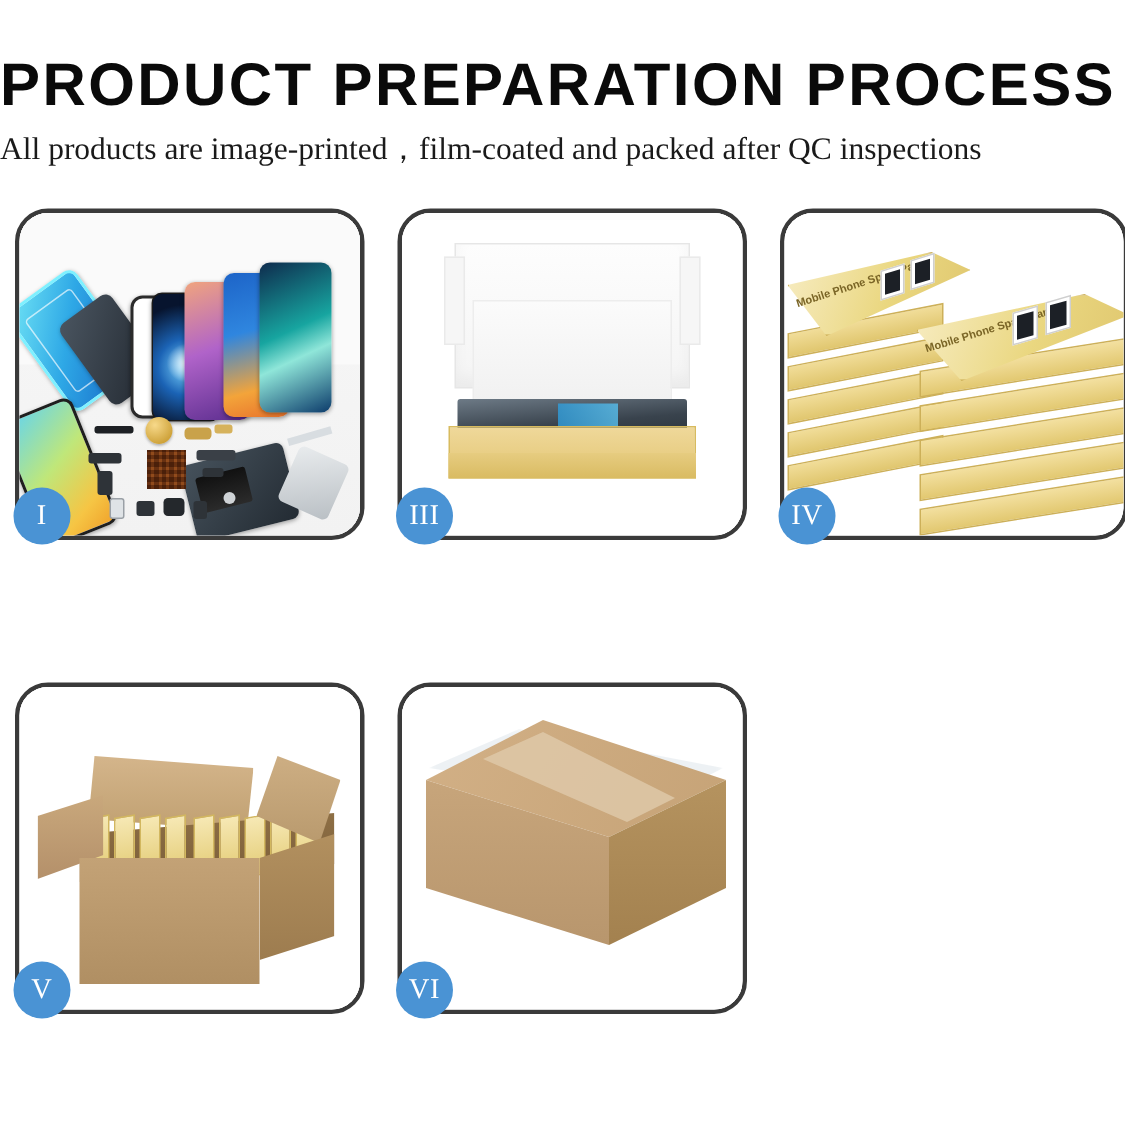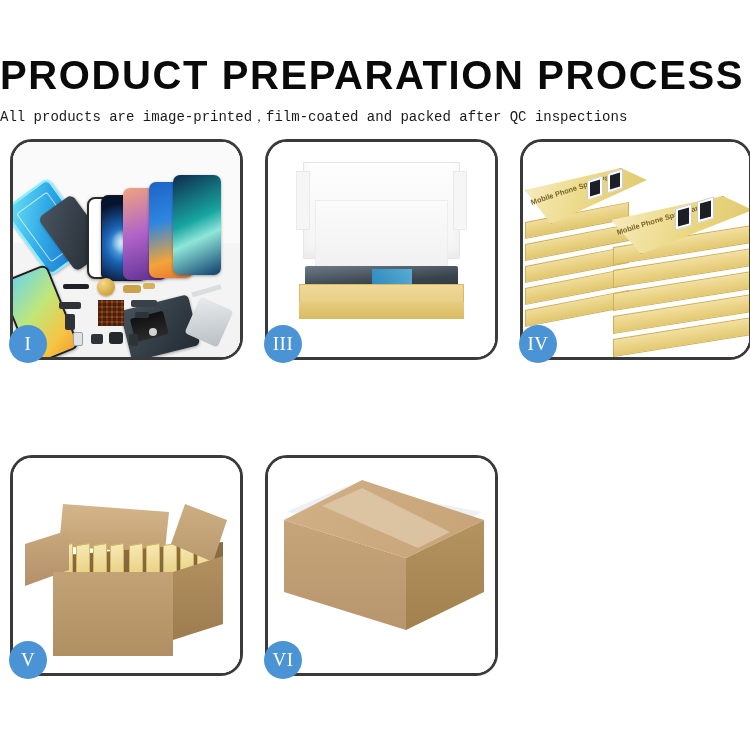--- a/index.html
+++ b/index.html
@@ -5,33 +5,33 @@
   * { margin:0; padding:0; box-sizing:border-box; }
   html,body { width:750px; height:750px; }
   body {
     background:#ffffff;
     font-family:"Liberation Sans", sans-serif;
     position:relative;
     overflow:hidden;
   }
 
   
-  .header { width:597px; padding-top:52px; text-align:center; }
+  .header { width:597px; padding-top:34px; text-align:center; }
   .page-title {
     font-family:"Liberation Sans", sans-serif;
     font-size:40px;
     font-weight:bold;
     letter-spacing:1.6px;
     color:#0a0a0a;
     line-height:46px;
     white-space:nowrap;
   }
   .page-subtitle {
-    font-family:Liberation Mono, monospace;
-    font-size:14px;
+    font-family:Liberation Serif, serif;
+    font-size:21px;
     font-weight:normal;
     color:#1a1a1a;
     line-height:24px;
     margin-top:7px;
     white-space:nowrap;
   }
 
   
   .grid {
     position:absolute;

